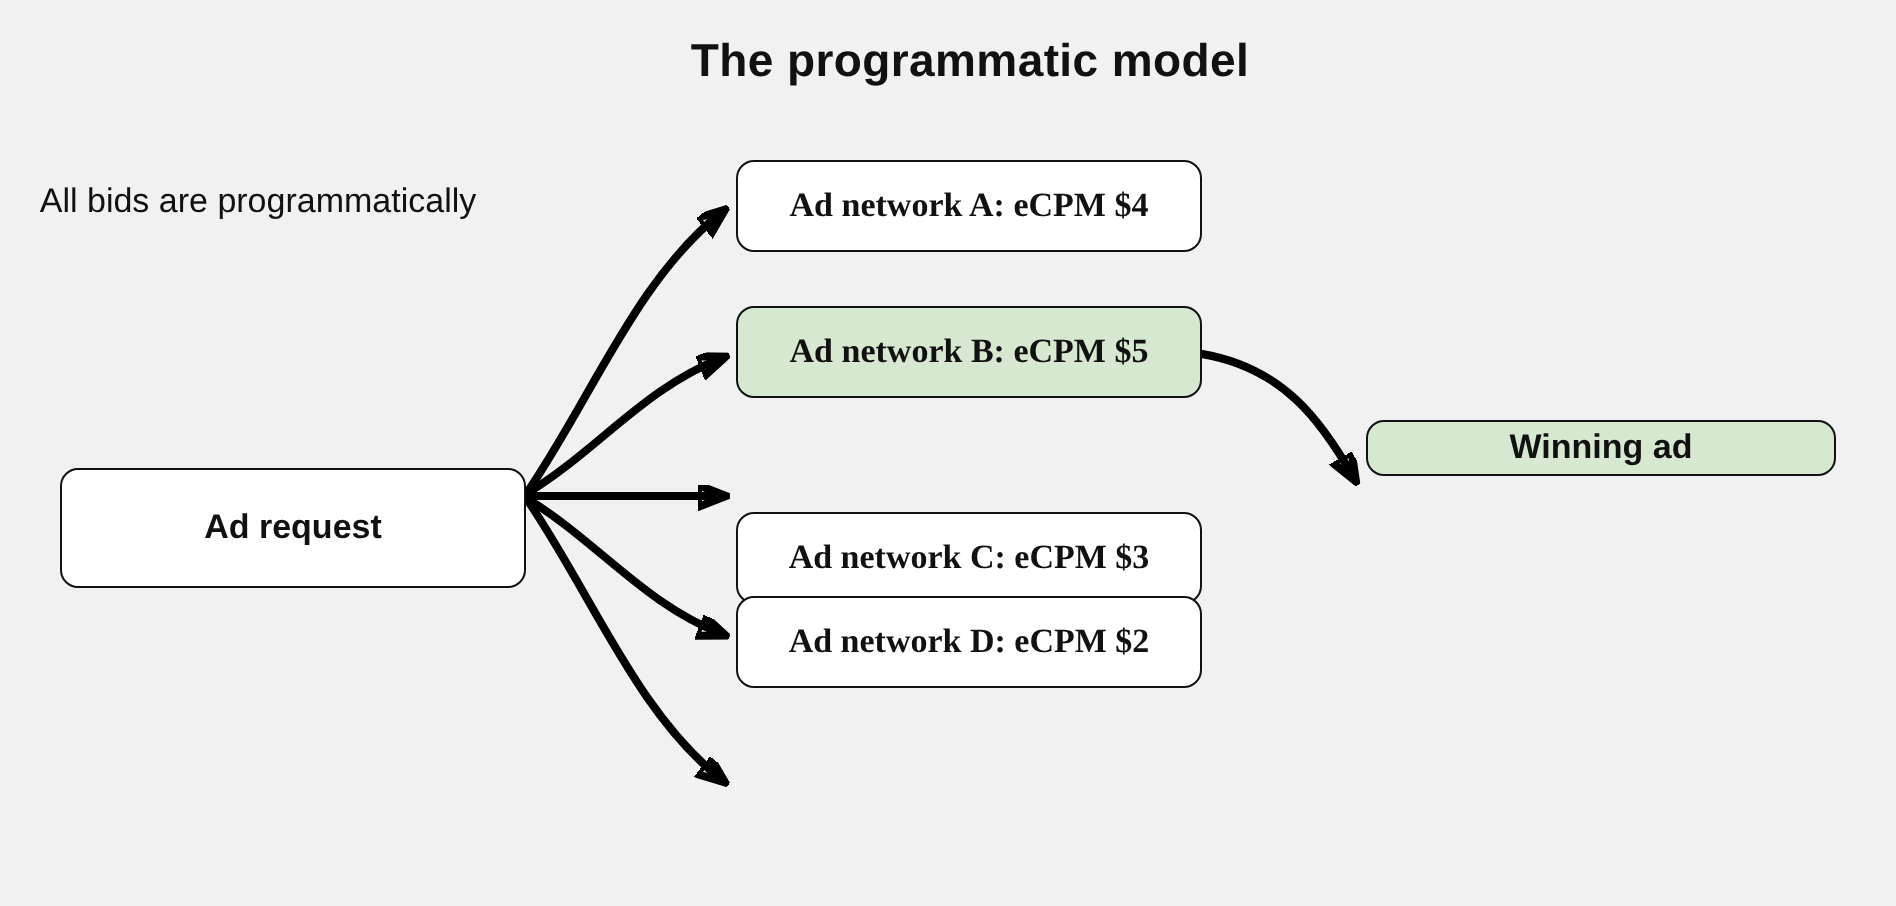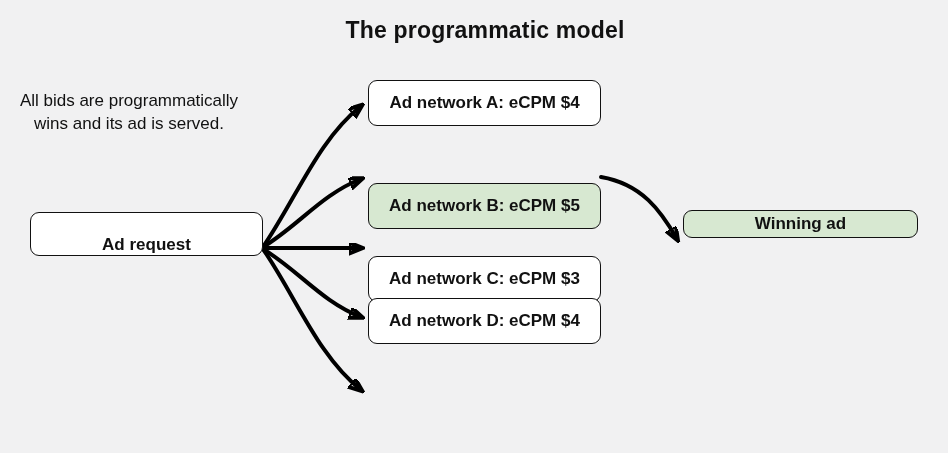--- a/index.html
+++ b/index.html
@@ -45,24 +45,24 @@
     display: flex;
     align-items: center;
     justify-content: center;
     font-size: 17px;
     font-weight: bold;
     color: #111;
   }
   .node.highlight {
     background: #d7e8d1;
   }
-  .node-request { left: 30px; top: 212px; width: 233px; height: 44px; align-items: flex-end; }
-  .node-net     { left: 368px; width: 233px; height: 46px; }
+  .node-request { left: 30px; top: 234px; width: 233px; height: 60px; }
+  .node-net     { left: 368px; width: 233px; height: 46px; font-family: Liberation Serif, serif; }
   .node-net-0 { top: 80px; }
-  .node-net-1 { top: 153px; margin-top: 30px; }
+  .node-net-1 { top: 153px; }
   .node-net-2 { top: 231px; margin-top: 25px; }
   .node-net-3 { top: 298px; }
   .node-net-4 { top: 370px; }
   .node-winning { left: 683px; top: 210px; width: 235px; height: 28px; }
   .arrows {
     position: absolute;
     left: 0;
     top: 0;
     pointer-events: none;
   }
@@ -75,21 +75,20 @@
 </style>
 </head>
 <body>
 
 <div class="canvas">
 
   <div class="title">The programmatic model</div>
 
   <div class="description">
     <div>All bids are programmatically</div>
-    <div>wins and its ad is served.</div>
   </div>
 
   <svg class="arrows" width="948" height="453" viewBox="0 0 948 453">
     <defs>
       <marker id="ah" markerUnits="userSpaceOnUse" markerWidth="16" markerHeight="13" refX="12" refY="5.5" orient="auto">
         <path d="M0,0 L14,5.5 L0,11 Z" fill="#000" stroke="none"></path>
       </marker>
     </defs>
     <path d="M263,247 C296,199 318,140 361,106" marker-end="url(#ah)"></path>
     <path d="M263,247 C298,226 322,194 361,179" marker-end="url(#ah)"></path>
@@ -109,21 +108,21 @@
 
   <div class="node node-net node-net-1 highlight">
     <span>Ad network B: eCPM $5</span>
   </div>
 
   <div class="node node-net node-net-2">
     <span>Ad network C: eCPM $3</span>
   </div>
 
   <div class="node node-net node-net-3">
-    <span>Ad network D: eCPM $4</span>
+    <span>Ad network D: eCPM $2</span>
   </div>
 
 
   <div class="node node-winning highlight">
     <span>Winning ad</span>
   </div>
 
 </div>
 
 </body></html>

